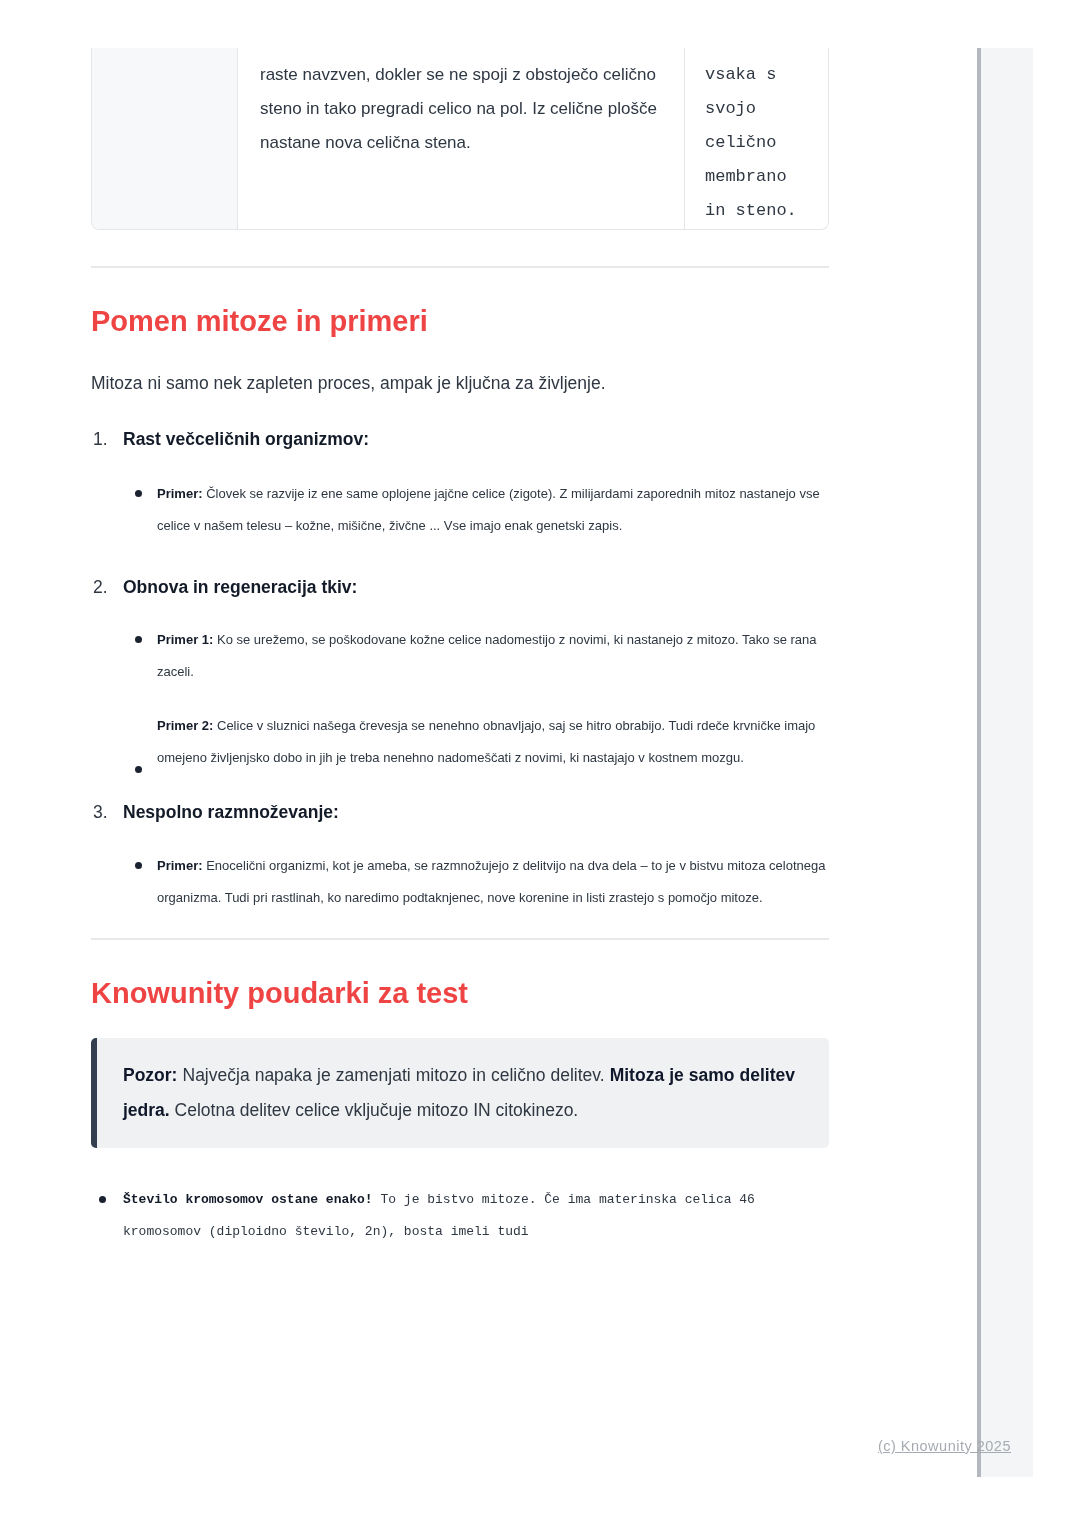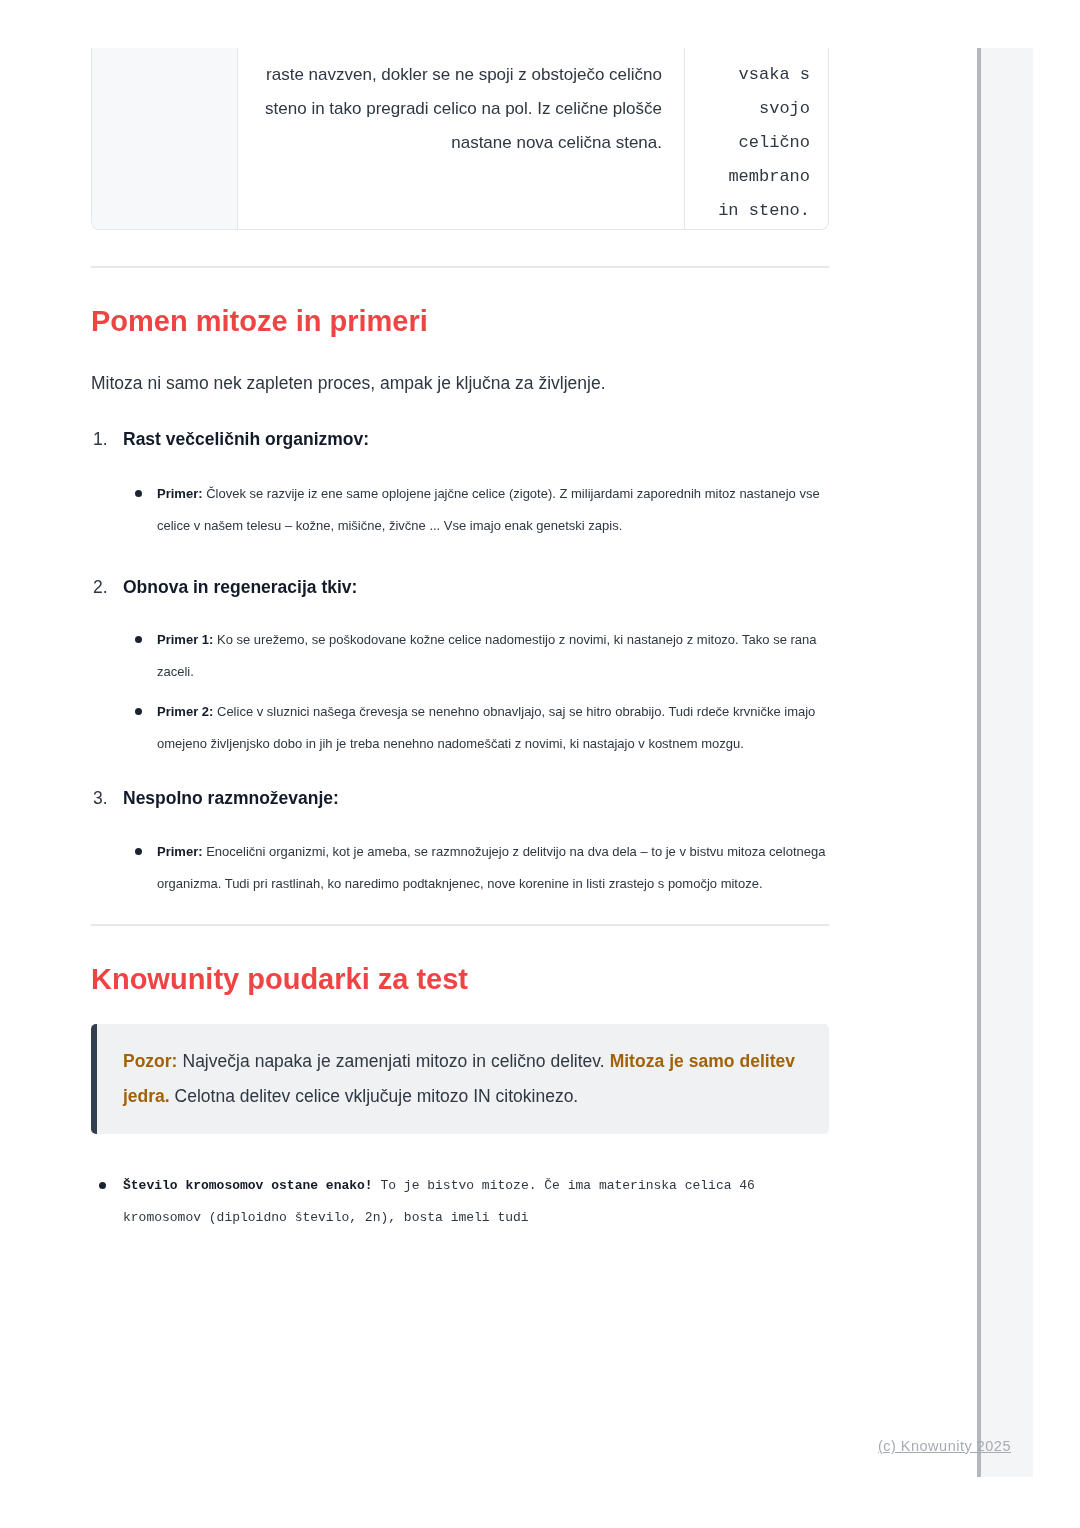--- a/index.html
+++ b/index.html
@@ -21,21 +21,20 @@
     margin-top: 48px;
     height: 182px;
     display: flex;
     border-left: 1px solid #e4e7ea;
     border-right: 1px solid #e4e7ea;
     border-bottom: 1px solid #e4e7ea;
     border-radius: 0 0 8px 8px;
     overflow: hidden;
     font-size: 17px;
     line-height: 34px;
-    text-align: right;
   }
   .doc-table .cell { padding-top: 10px; }
   .cell-1 {
     width: 146px;
     background: #f7f8f9;
     border-right: 1px solid #e4e7ea;
   }
   .cell-2 {
     width: 447px;
     padding-left: 22px; padding-right: 22px;
@@ -76,21 +75,21 @@
   .olist-num { width: 30px; flex: 0 0 30px; color: #2e3742; font-weight: 400; }
   .olist-title { font-weight: 700; color: #131b29; }
   .mt-31 { margin-top: 31px; }
   .mt-24 { margin-top: 24px; }
   .bullets { }
   .bullet-item {
     display: flex;
     padding-left: 44px;
     margin-top: 23px;
   }
-  .bullet-item + .bullet-item { margin-top: 9px; }
+  .bullet-item + .bullet-item { margin-top: 23px; align-items: flex-end; }
   .bullet-dot {
     flex: 0 0 7px;
     width: 7px; height: 7px;
     border-radius: 50%;
     background: #1b2230;
     margin-top: 12px;
     margin-right: 15px;
   }
   .bullet-text {
     font-size: 13px;
@@ -105,21 +104,21 @@
     margin-top: 27px;
     background: #f0f1f2;
     border-left: 6px solid #333f4e;
     border-radius: 5px;
     padding: 20px 34px 20px 26px;
     font-size: 17.5px;
     line-height: 35px;
     text-align: justify;
     color: #2e3742;
   }
-  .callout strong { font-weight: 700; color: #a16207; }
+  .callout strong { font-weight: 700; color: #0f172a; }
   
   .bottom-bullets { margin-top: 36px; font-family: Liberation Mono, monospace; }
   .bottom-bullet {
     display: flex;
     padding-left: 8px;
   }
   .bottom-bullet .bullet-dot { margin-right: 17px; }
   
   .page-edge {
     position: absolute;

